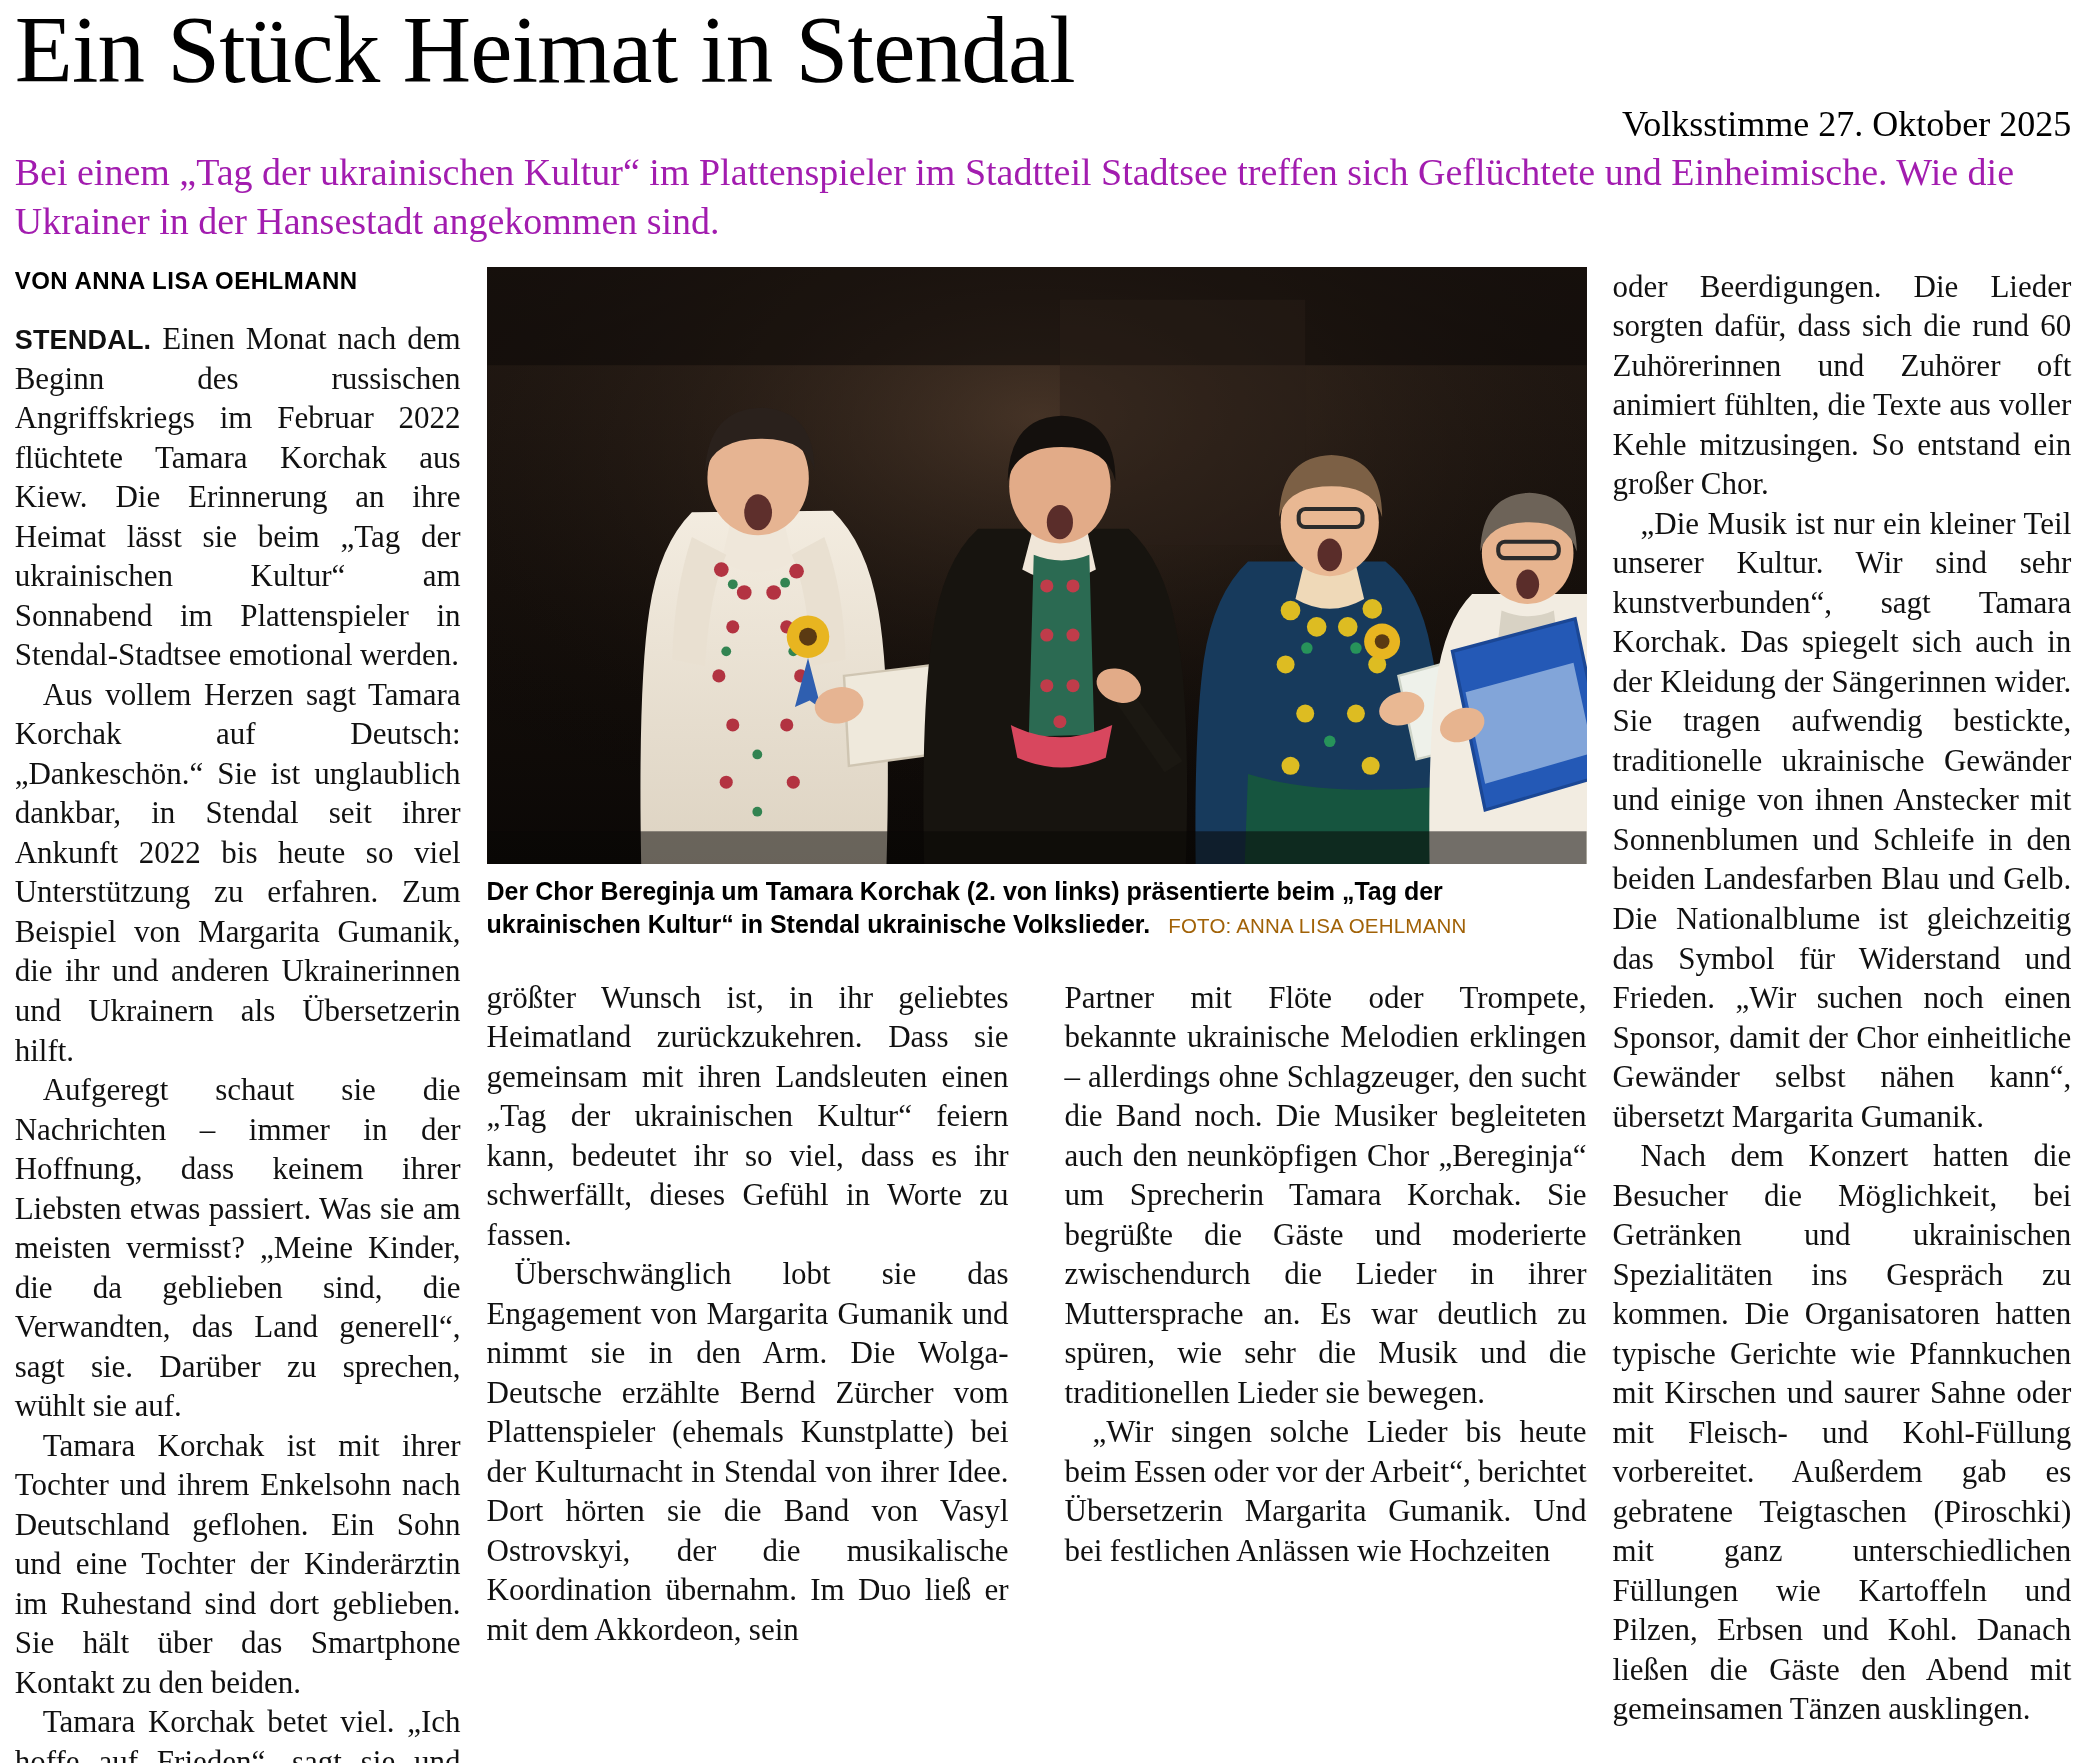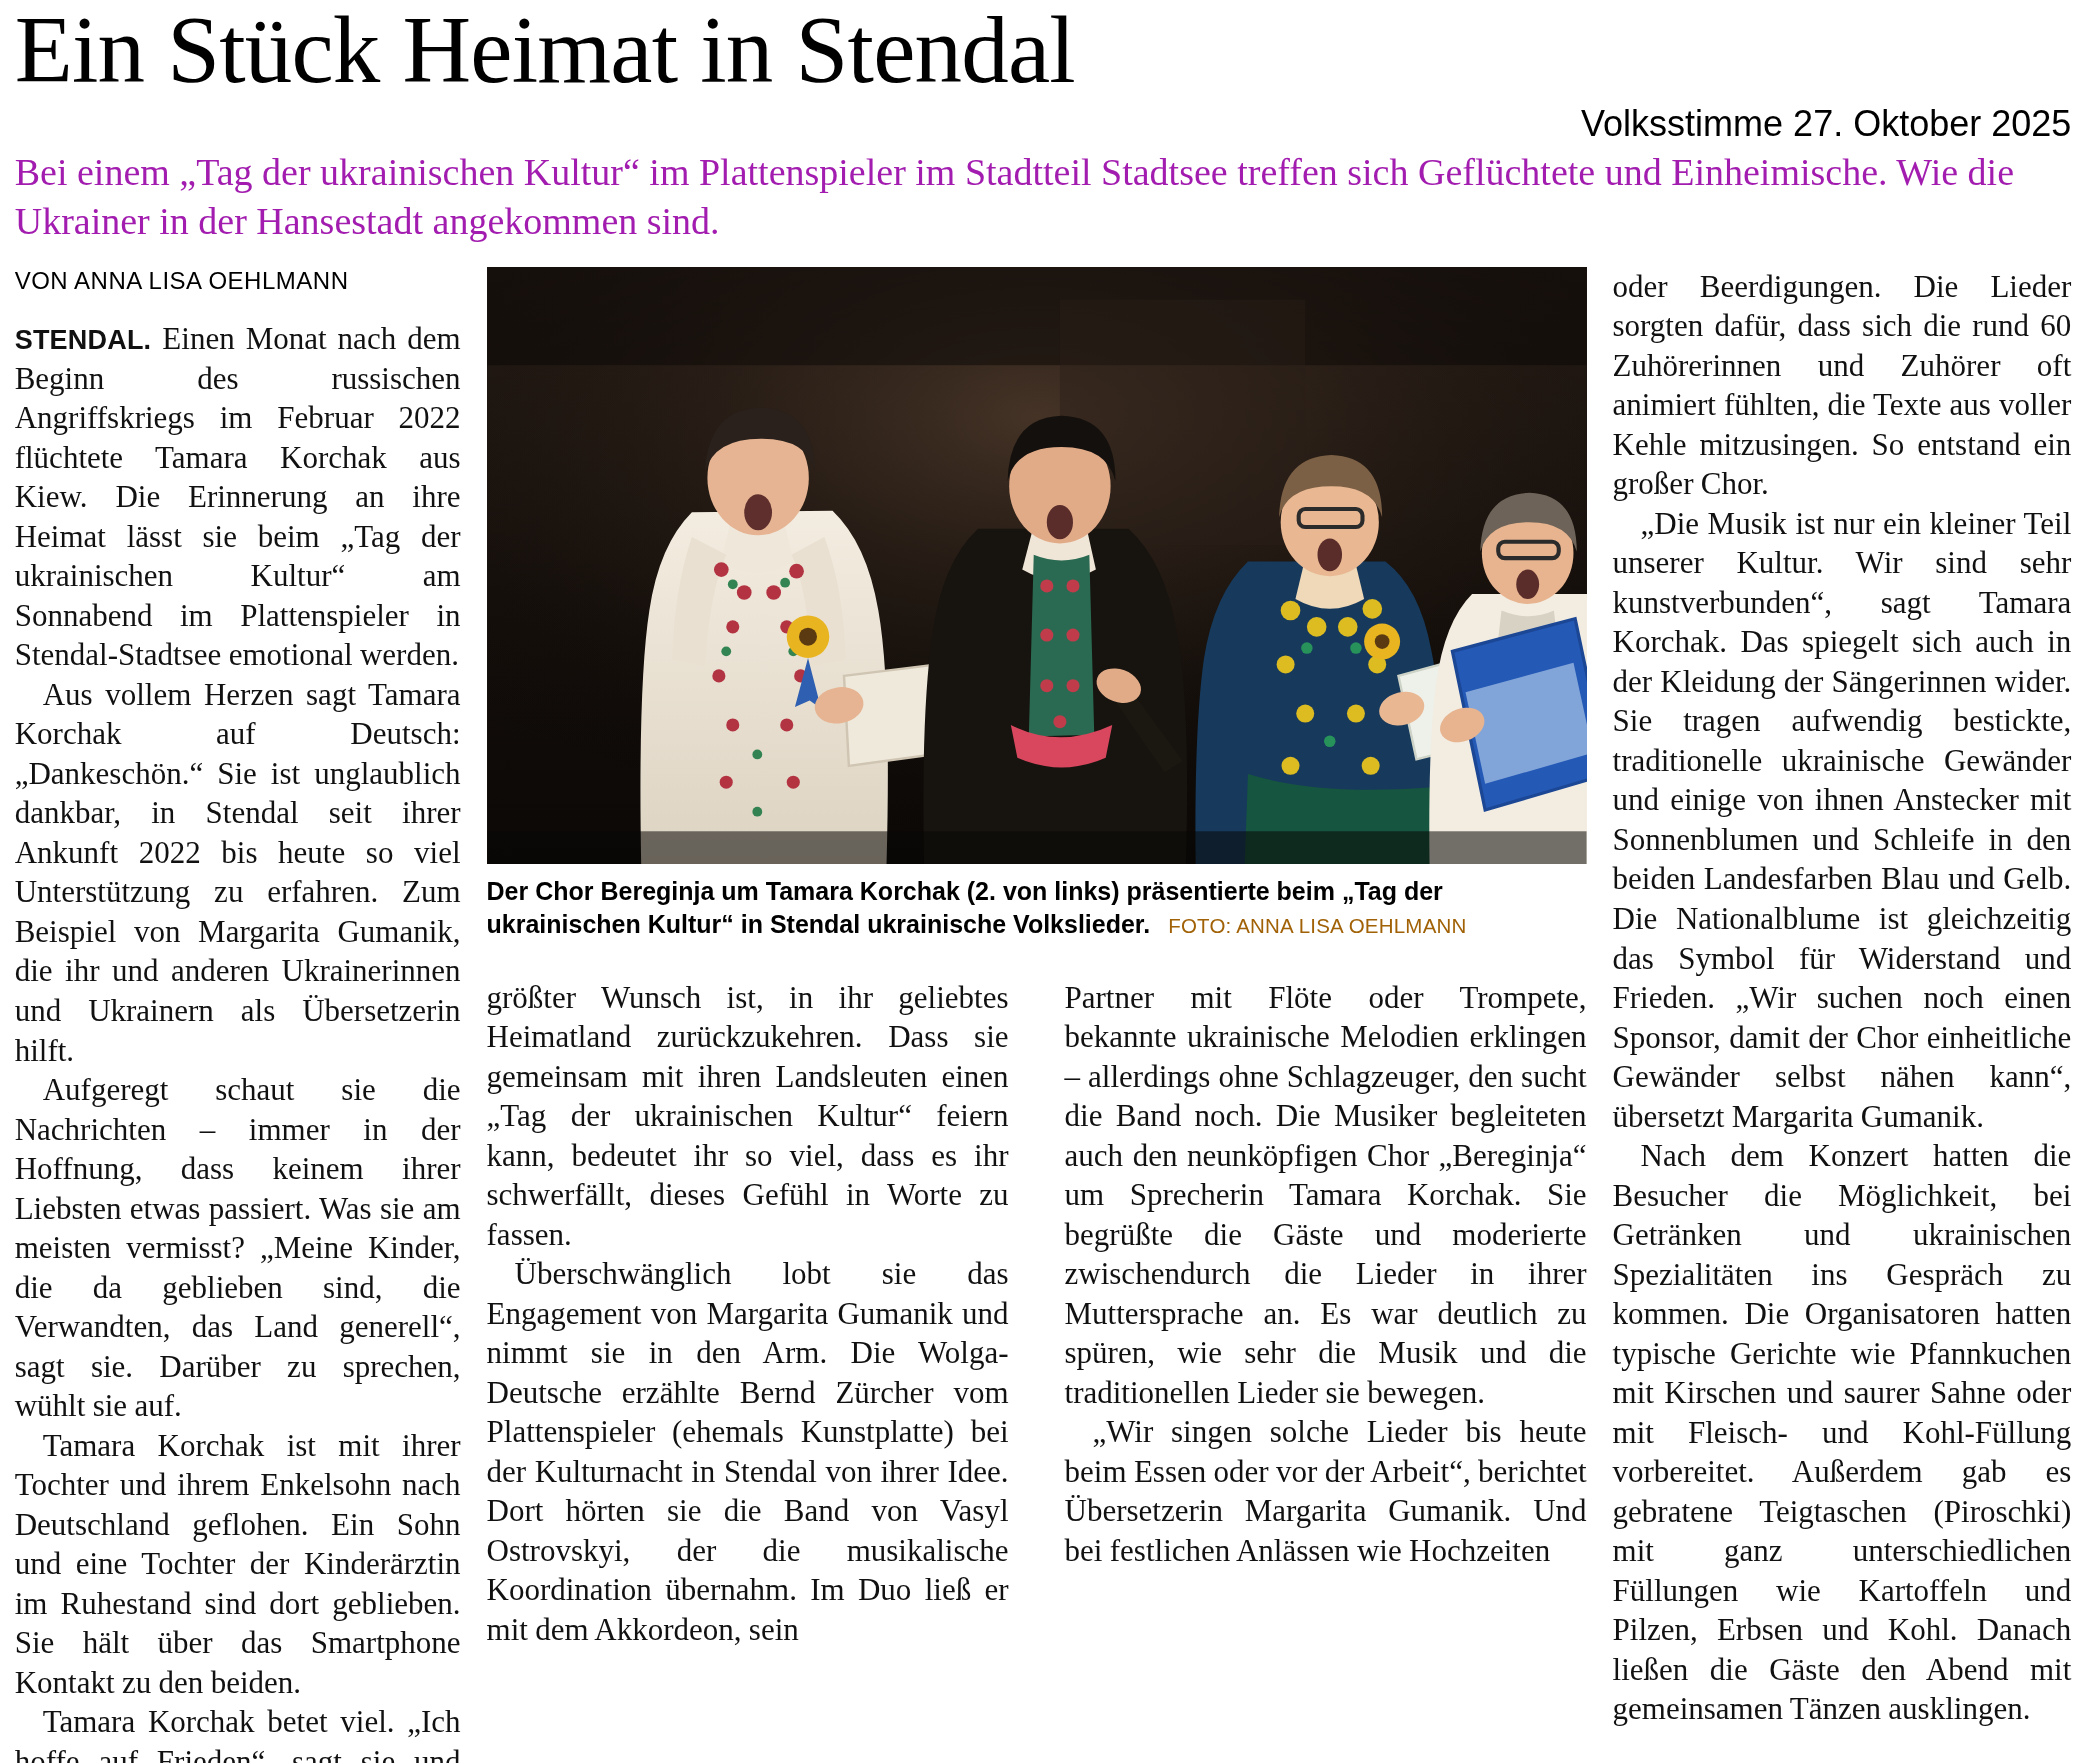--- a/index.html
+++ b/index.html
@@ -31,21 +31,21 @@
     padding-top: 3.3px;
     color: #000000;
   }
   .dateline-row {
     display: flex;
     justify-content: flex-end;
     margin-top: 4.9px;
     margin-bottom: 3.3px;
   }
   .dateline {
-    font-family: Liberation Sans, sans-serif;
+    font-family: Liberation Serif, serif;
     font-size: 36px;
     font-weight: normal;
     color: #000000;
   }
   .standfirst {
     font-family: "Liberation Serif", serif;
     font-size: 38px;
     line-height: 1.28;
     margin: 0 0 8.2px 0;
     color: #a21caf;
@@ -58,21 +58,21 @@
   .col {
     width: 475px;
     box-sizing: border-box;
   }
   .col-left { padding-right: 26px; }
   .col-mid { width: 1100px; padding: 0 0px; }
   .col-right { width: 488px; padding-left: 26px; }
 
   .byline {
     font-family: "Liberation Sans", sans-serif;
-    font-weight: normal;
+    font-weight: bold;
     font-size: 24px;
     letter-spacing: 0.5px;
     margin-bottom: 24.5px;
     color: #000000;
   }
   p.body {
     font-family: "Liberation Serif", serif;
     font-size: 31px;
     line-height: 1.275;
     text-align: justify;

